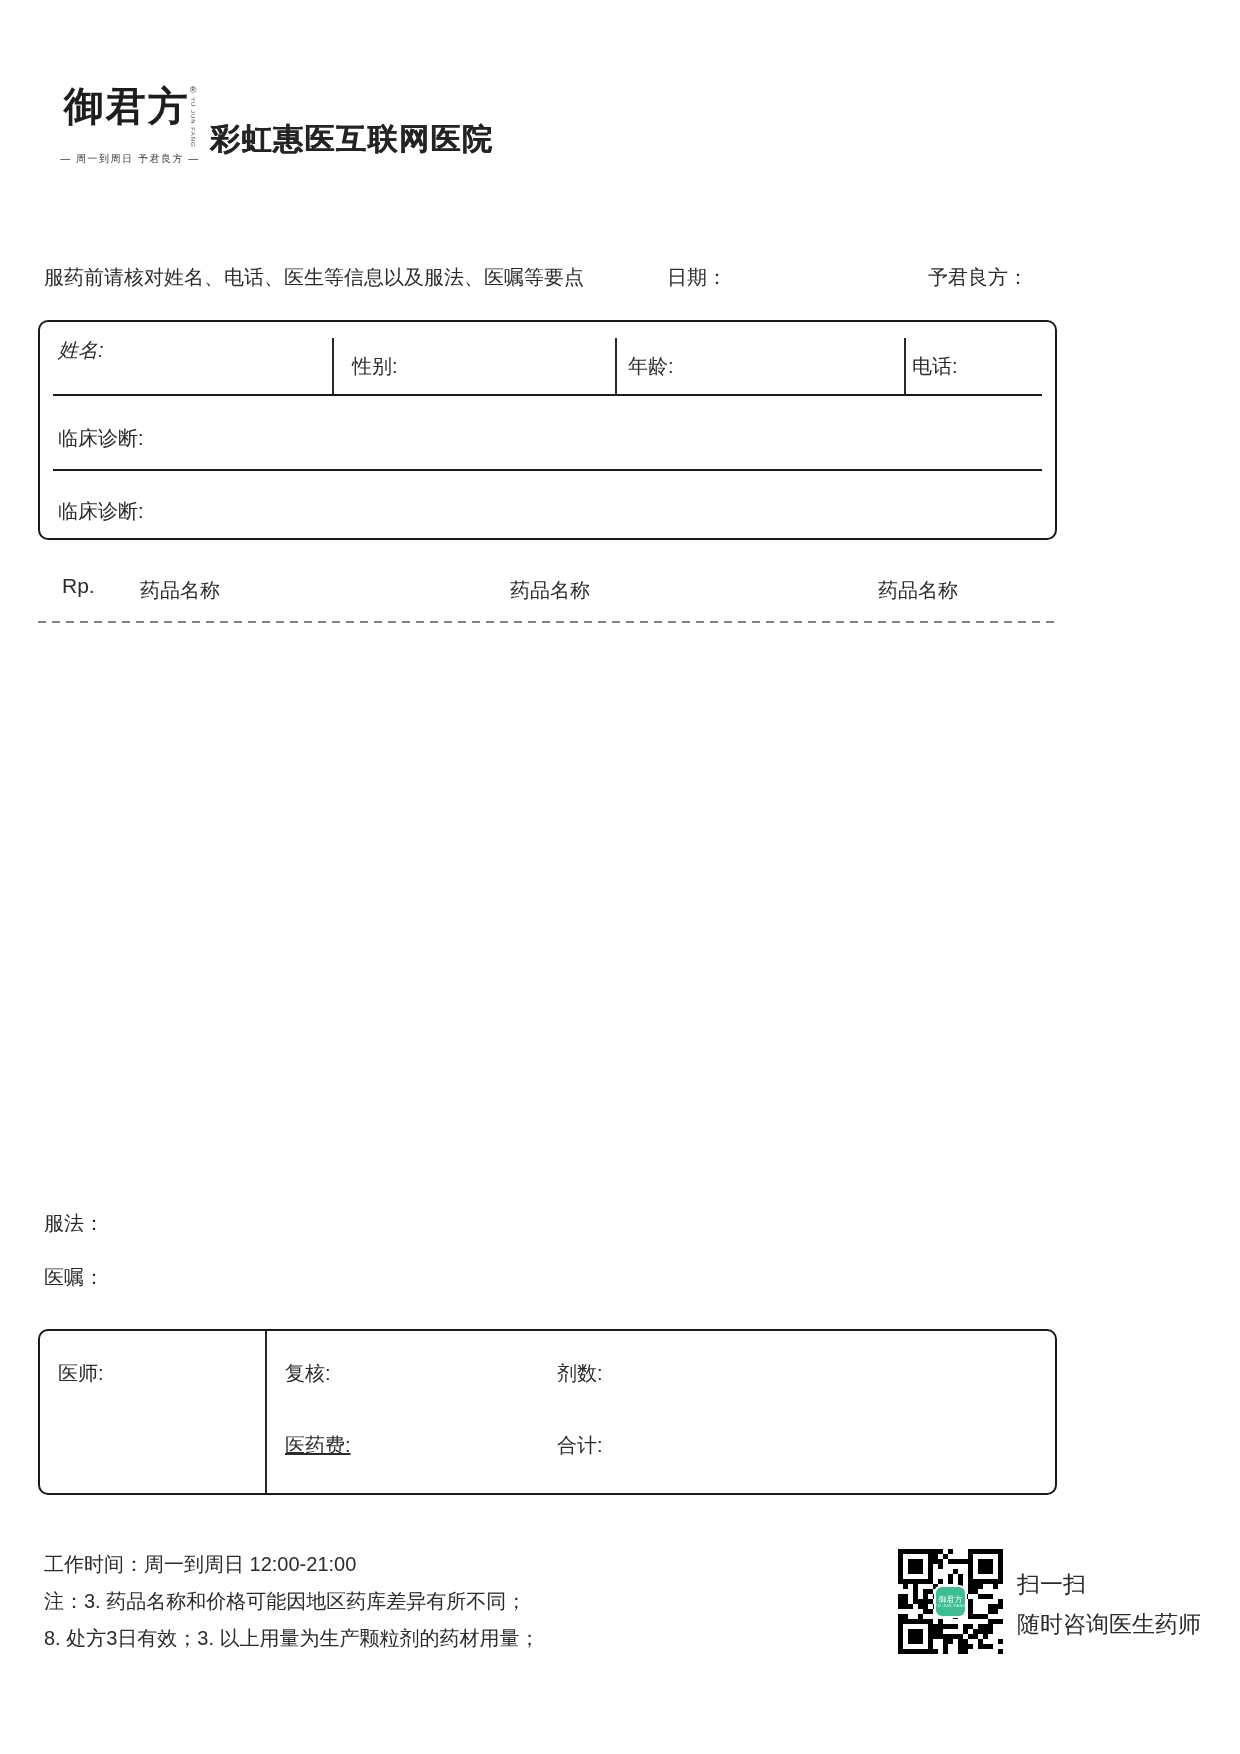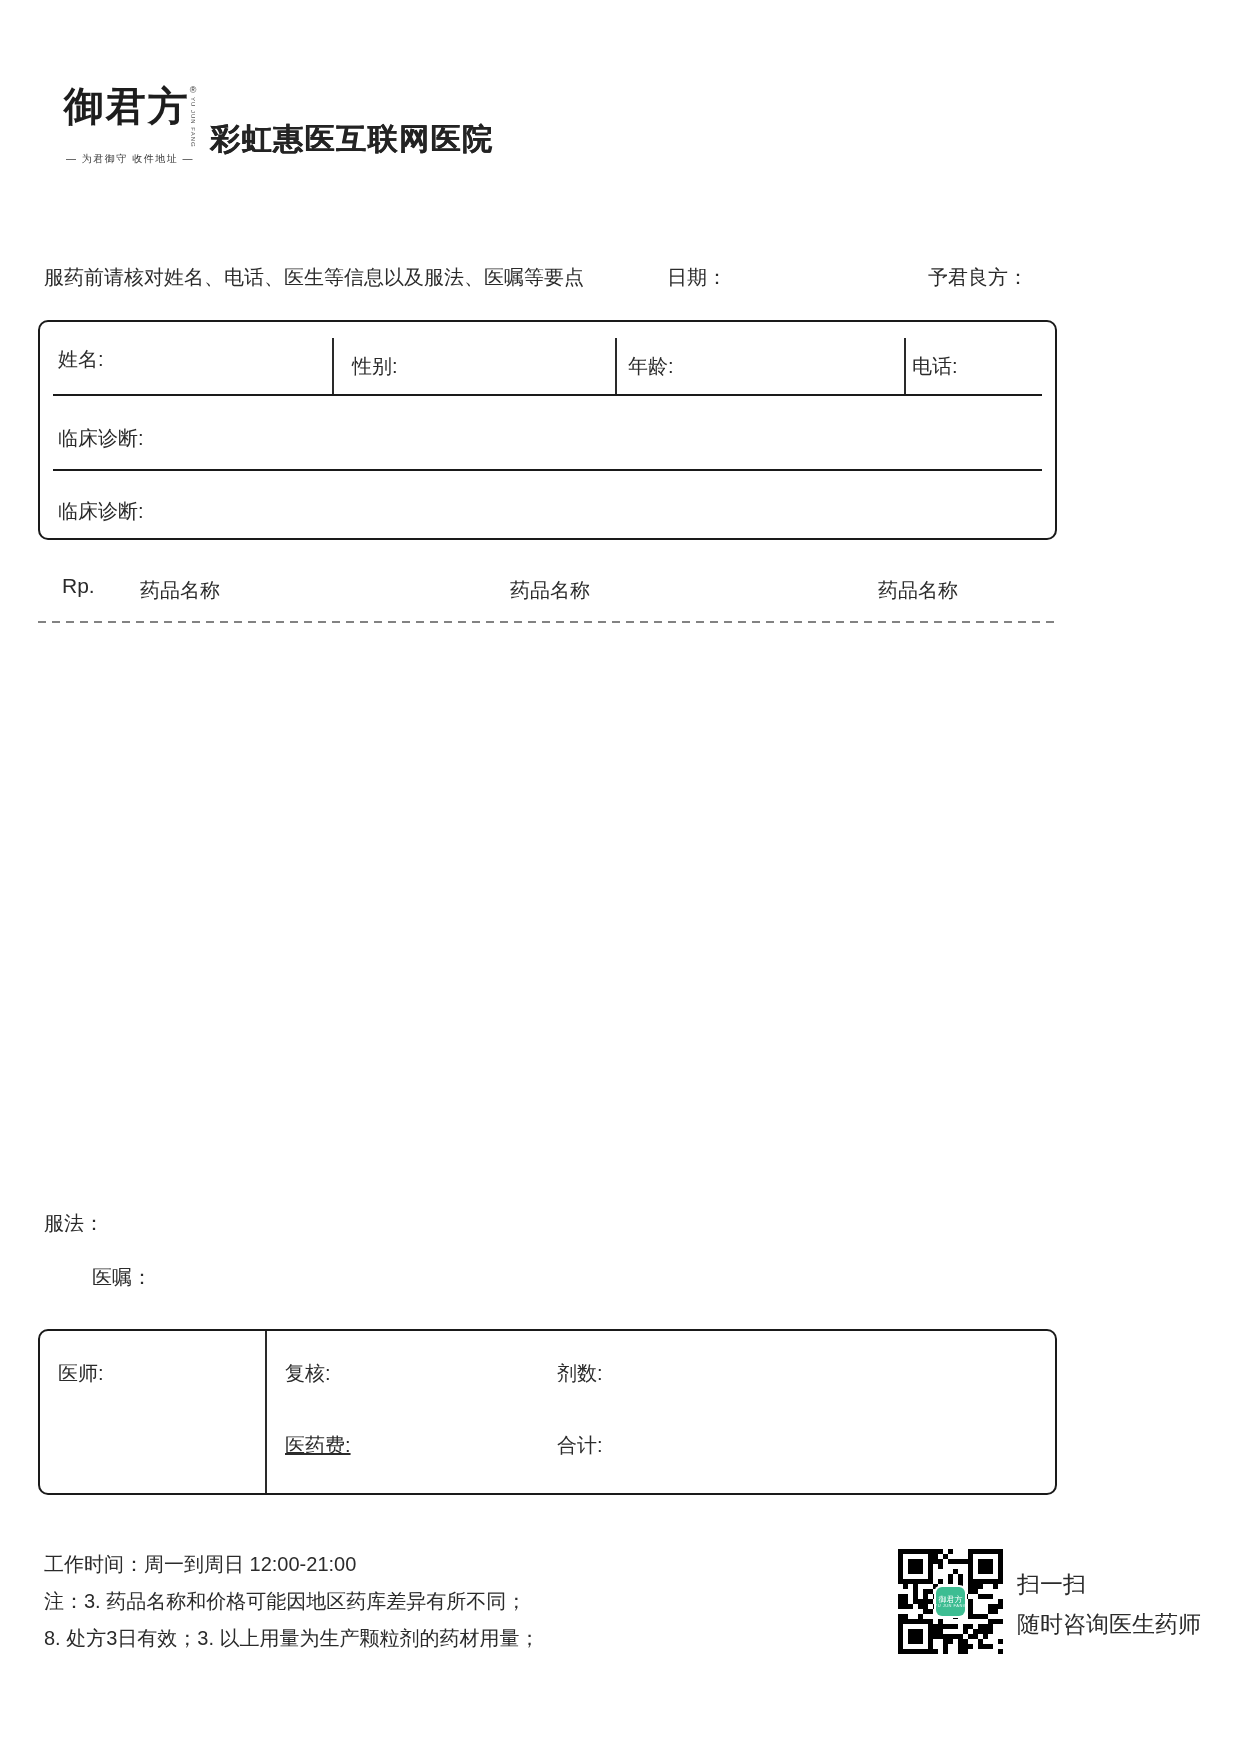--- a/index.html
+++ b/index.html
@@ -51,21 +51,21 @@
   
   .rp-label{left:62px;top:574px;font-size:21px;color:#2b2b2b;}
   .drug-col{position:absolute;top:577px;font-size:20px;color:#2b2b2b;}
   .dashed-line{
     left:38px;top:621px;width:1019px;height:2px;
     background:repeating-linear-gradient(90deg,#828282 0 8px,transparent 8px 14px);
   }
 
   
   .usage-label{left:44px;top:1210px;font-size:20px;color:#2b2b2b;}
-  .advice-label{left:44px;top:1264px;font-size:20px;color:#2b2b2b;margin-left:48px;}
+  .advice-label{left:44px;top:1264px;font-size:20px;color:#2b2b2b;}
 
   
   .sign-box{
     left:38px;top:1329px;width:1019px;height:166px;box-sizing:border-box;
     border:2.5px solid #1a1a1a;border-radius:10px;background:#fff;
   }
   .sign-box .cell-label{position:absolute;font-size:20px;color:#2b2b2b;white-space:nowrap;}
   .sign-vdiv{position:absolute;left:225px;top:0;bottom:0;width:1.5px;background:#2a2a2a;}
 
   
@@ -95,30 +95,30 @@
 <body>
 
 <div class="abs brand">
   <div class="brand-row">
     <span class="brand-main">御君方</span>
     <span class="brand-side">
       <span class="brand-reg">®</span>
       <span class="brand-vert">YU JUN FANG</span>
     </span>
   </div>
-  <div class="brand-tagline">— 为君御守 收件地址 —</div>
+  <div class="brand-tagline">— 周一到周日 予君良方 —</div>
 </div>
 <div class="abs hospital-name">彩虹惠医互联网医院</div>
 
 <div class="abs notice-text">服药前请核对姓名、电话、医生等信息以及服法、医嘱等要点</div>
 <div class="abs date-label">日期：</div>
 <div class="abs rxno-label">予君良方：</div>
 
 <div class="abs patient-box">
-  <span class="cell-label" style="left:18px;top:24px;">姓名:</span>
+  <span class="cell-label" style="left:18px;top:15px;font-style:italic;">姓名:</span>
   <span class="cell-label" style="left:312px;top:31px;">性别:</span>
   <span class="cell-label" style="left:588px;top:31px;">年龄:</span>
   <span class="cell-label" style="left:872px;top:31px;">电话:</span>
   <span class="vdiv" style="left:292px;top:16px;height:56px;"></span>
   <span class="vdiv" style="left:575px;top:16px;height:56px;"></span>
   <span class="vdiv" style="left:864px;top:16px;height:56px;"></span>
   <span class="hline" style="top:72px;"></span>
   <span class="cell-label" style="left:18px;top:103px;">临床诊断:</span>
   <span class="hline" style="top:147px;"></span>
   <span class="cell-label" style="left:18px;top:176px;">临床诊断:</span>

